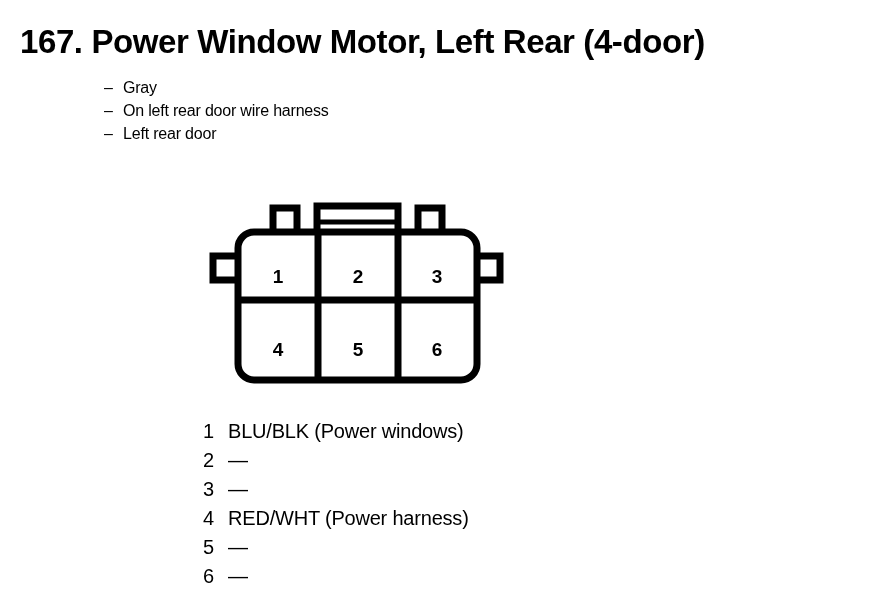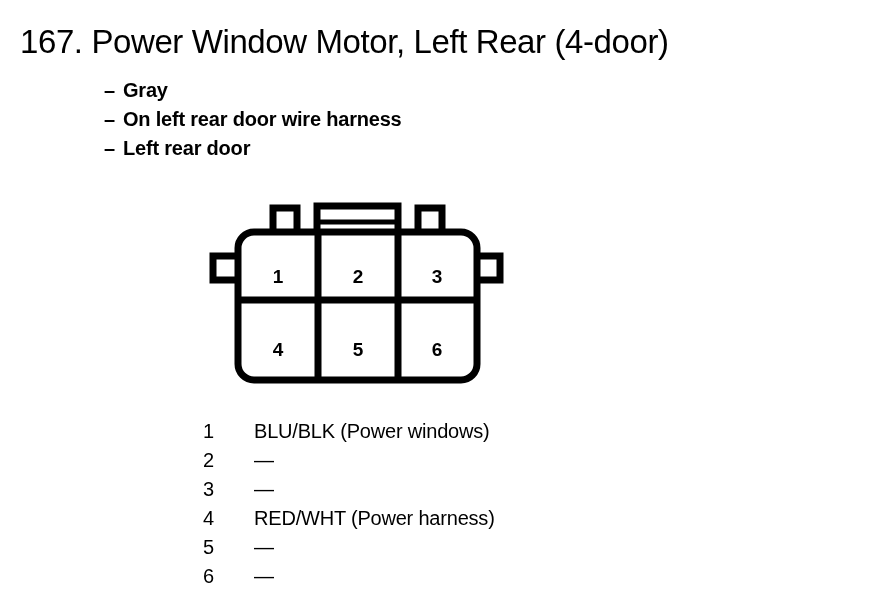--- a/index.html
+++ b/index.html
@@ -16,38 +16,37 @@
     color: #000000;
     -webkit-font-smoothing: none;
   }
 
   
   #page-title {
     position: absolute;
     left: 20px;
     top: 24px;
     font-size: 33px;
-    font-weight: normal;
+    font-weight: bold;
     letter-spacing: -0.4px;
     white-space: nowrap;
     line-height: 1.12;
   }
 
   #attribute-list {
     position: absolute;
     left: 104px;
     top: 76px;
     width: 600px;
   }
   .attribute-row {
-    font-size: 20px;
+    font-size: 16px;
     line-height: 1.45;
     white-space: nowrap;
     letter-spacing: -0.2px;
-    font-weight: bold;
   }
   .attribute-dash {
     display: inline-block;
     width: 19px;
   }
 
   
   #connector-diagram {
     position: absolute;
     left: 205px;
@@ -80,21 +79,20 @@
     font-size: 20px;
     letter-spacing: -0.2px;
     white-space: nowrap;
   }
   .legend-pin {
     width: 25px;
     flex: none;
   }
   .legend-desc {
     flex: none;
-    margin-left: 26px;
   }
 </style>
 </head>
 <body>
 
 <div id="page-title">167. Power Window Motor, Left Rear (4-door)</div>
 
 <div id="attribute-list">
   <div class="attribute-row">
     <span class="attribute-dash">–</span><span>Gray</span>

